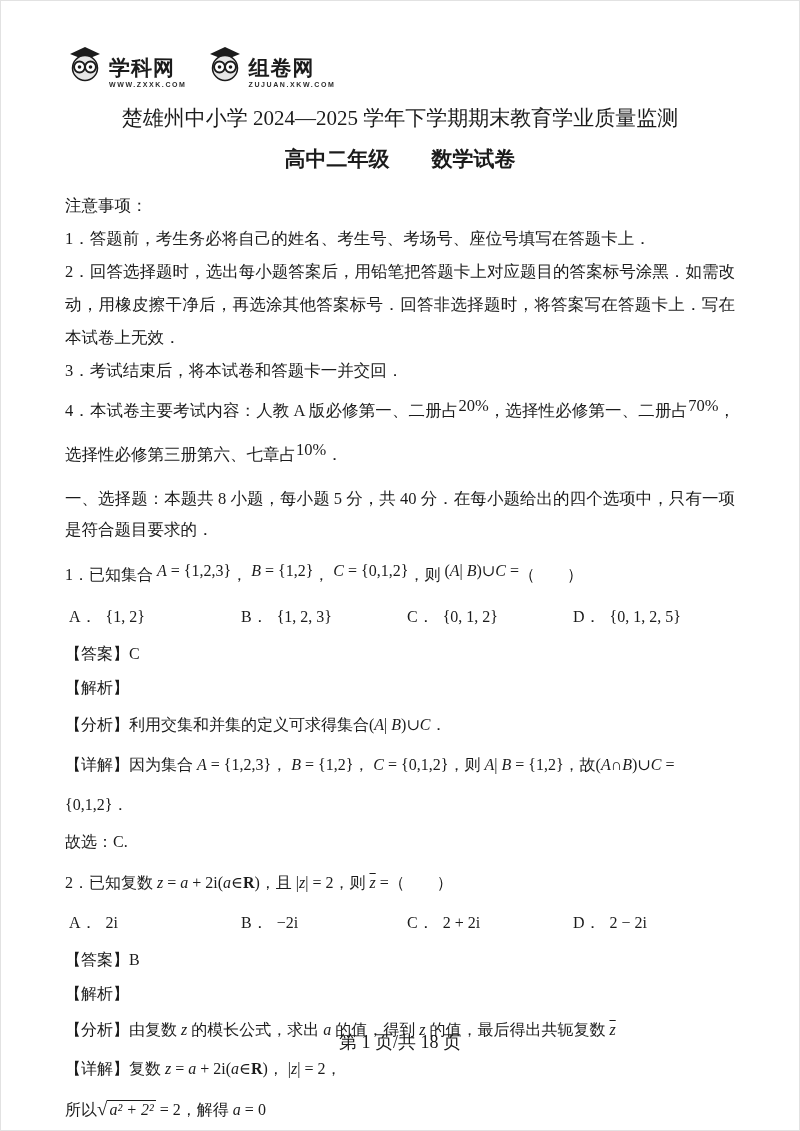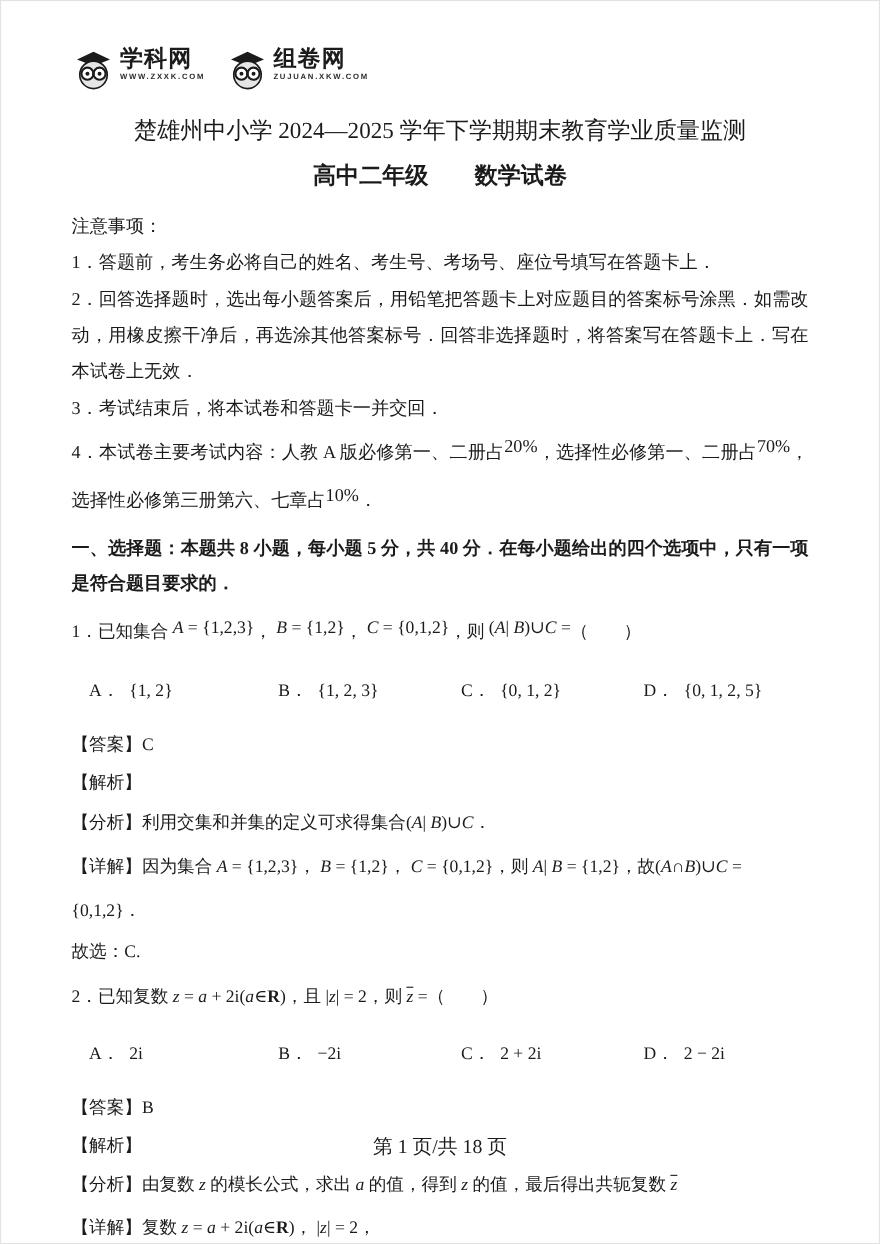--- a/index.html
+++ b/index.html
@@ -7,40 +7,40 @@
     width:800px;height:1131px;box-sizing:border-box;position:relative;
     background:#ffffff;border:1px solid #e2e2e2;
     padding:40px 64px 0 64px;
     color:#1b1b1b;
     font-family:"Liberation Serif","DejaVu Serif",serif;
     font-size:16.5px;
     overflow:hidden;
   }
   
   .logos{display:flex;align-items:center;gap:18px;height:48px;}
-  .logo{display:flex;align-items:flex-start;gap:4px;}
+  .logo{display:flex;align-items:flex-end;gap:4px;}
   .logo-text{display:flex;flex-direction:column;line-height:1;}
   .logo-name{font-family:"Liberation Sans","DejaVu Sans",sans-serif;font-weight:bold;font-size:21px;color:#1b1b1b;letter-spacing:1px;}
   .logo-url{font-family:"Liberation Sans","DejaVu Sans",sans-serif;font-weight:bold;font-size:7px;color:#2a2a2a;letter-spacing:1.6px;margin-top:3px;text-transform:uppercase;}
   
   .title{font-size:21px;font-weight:normal;text-align:center;margin:14px 0 0 0;line-height:30px;}
   .subtitle{font-size:21px;font-weight:bold;text-align:center;margin:12px 0 0 0;line-height:28px;}
   
   .notice{margin-top:16px;font-weight:normal;}
   .notice p{margin:0;line-height:33px;text-align:justify;}
   .notice p.item4{line-height:44px;margin-top:2px;}
   .pct{position:relative;top:-5px;}
   
-  .section-heading{font-weight:bold;margin:6px 0 0 0;line-height:31px;text-align:justify;}
+  .section-heading{font-weight:normal;margin:6px 0 0 0;line-height:31px;text-align:justify;}
   
   .question{font-size:16px;}
   .qline{margin:0;line-height:34px;}
   .stem{margin:8px 0 0 0;line-height:44px;}
   .stem2{margin:4px 0 0 0;line-height:40px;}
-  .options{display:grid;grid-template-columns:172px 166px 166px 1fr;margin:16px;line-height:32px;}
+  .options{display:grid;grid-template-columns:172px 166px 166px 1fr;margin:4px;line-height:32px;}
   .opt-label{margin-right:9px;}
   .v{font-style:italic;}
   .vb{font-weight:bold;font-style:normal;}
   .up{position:relative;top:-4px;text-align:right;}
   .over{text-decoration:overline;font-style:italic;}
   .sqrt-sign{font-size:19px;}
   .sqrt-rad{border-top:1.4px solid #1b1b1b;padding:0 2px;text-align:center;}
   .lh40{line-height:40px;}
   .lh38{line-height:38px;}
   .mt4{margin-top:4px;}

